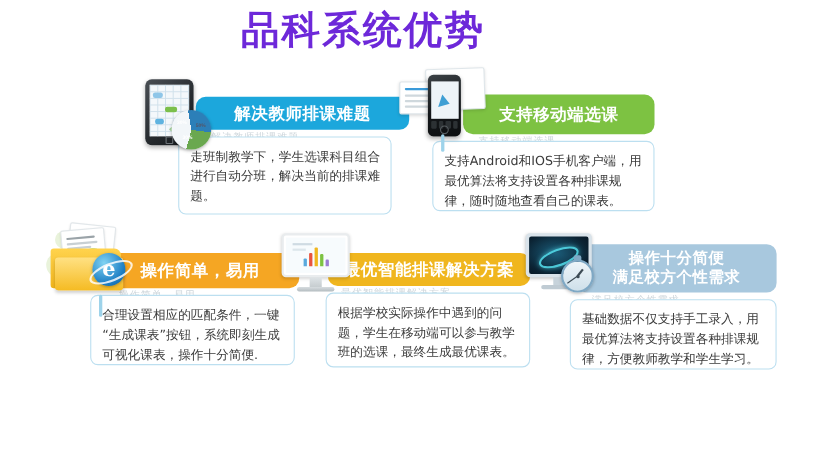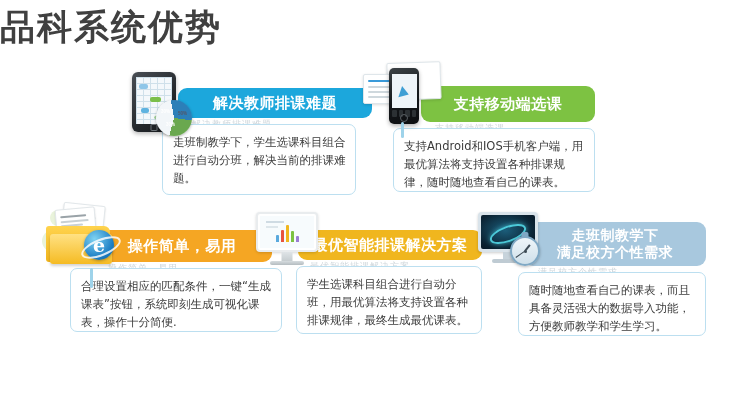--- a/index.html
+++ b/index.html
@@ -9,24 +9,25 @@
     background:#ffffff;
     font-family:"Liberation Sans","DejaVu Sans",sans-serif;
     overflow:hidden;
     position:relative;
   }
   #stage{position:relative;width:750px;height:414px;}
 
   
   .page-title{
     position:absolute;left:0;top:4px;width:660px;
+    text-align:center;
     font-size:35px;
     font-weight:bold;
     letter-spacing:2px;
-    color:#404040;
+    color:#6d28d9;
     font-family:"DejaVu Sans","Liberation Sans",sans-serif;
   }
 
   
   .card{position:absolute;}
   .card .banner{
     position:absolute;
     border-radius:9px;
     box-sizing:border-box;
     display:flex;
@@ -339,21 +340,21 @@
       </div>
       <div class="cable" style="left:48px;top:64px;height:20px;"></div>
     </div>
 
     <div class="banner" style="left:50px;top:26px;width:180px;height:32px;background:#f5a623;">
       <span>操作简单，易用</span>
     </div>
 
     <div class="ghost" style="left:66px;top:58px;">操作简单，易用</div>
 
-    <div class="body" style="left:28px;top:64px;width:212px;height:64px;">
+    <div class="body" style="left:40px;top:64px;width:186px;height:64px;">
       <span>合理设置相应的匹配条件，一键“生成课表”按钮，系统即刻生成可视化课表，操作十分简便.</span>
     </div>
   </div>
 
   <div class="card" style="left:256px;top:212px;width:226px;height:122px;">
 
     <div class="icon" style="left:0;top:0;width:64px;height:58px;">
       <div class="imac">
         <div class="panel">
           <div class="scr">
@@ -373,21 +374,21 @@
       </div>
     </div>
 
     <div class="banner" style="left:42px;top:18px;width:184px;height:30px;background:#f0b61e;">
       <span>最优智能排课解决方案</span>
     </div>
 
     <div class="ghost" style="left:54px;top:48px;">最优智能排课解决方案</div>
 
     <div class="body" style="left:40px;top:54px;width:186px;height:68px;">
-      <span>学生选课科目组合进行自动分班，用最优算法将支持设置各种排课规律，最终生成最优课表。</span>
+      <span>根据学校实际操作中遇到的问题，学生在移动端可以参与教学班的选课，最终生成最优课表。</span>
     </div>
   </div>
 
   <div class="card" style="left:478px;top:212px;width:228px;height:124px;">
 
     <div class="icon" style="left:0;top:0;width:64px;height:58px;">
       <div class="mon">
         <div class="panel">
           <div class="scr">
             <div class="swirl"></div>
@@ -398,24 +399,24 @@
       </div>
       <div class="watch">
         <div class="crown"></div>
         <div class="hand m"></div>
         <div class="hand h"></div>
         <div class="pin"></div>
       </div>
     </div>
 
     <div class="banner two-line" style="left:46px;top:10px;width:182px;height:44px;background:#a8c8de;">
-      <span>走班制教学下</span>
+      <span>操作十分简便</span>
       <span>满足校方个性需求</span>
     </div>
 
     <div class="ghost" style="left:60px;top:54px;">满足校方个性需求</div>
 
     <div class="body" style="left:40px;top:60px;width:188px;height:64px;">
-      <span>随时随地查看自己的课表，而且具备灵活强大的数据导入功能，方便教师教学和学生学习。</span>
+      <span>基础数据不仅支持手工录入，用最优算法将支持设置各种排课规律，方便教师教学和学生学习。</span>
     </div>
   </div>
 
 </div>
 
 </body></html>

